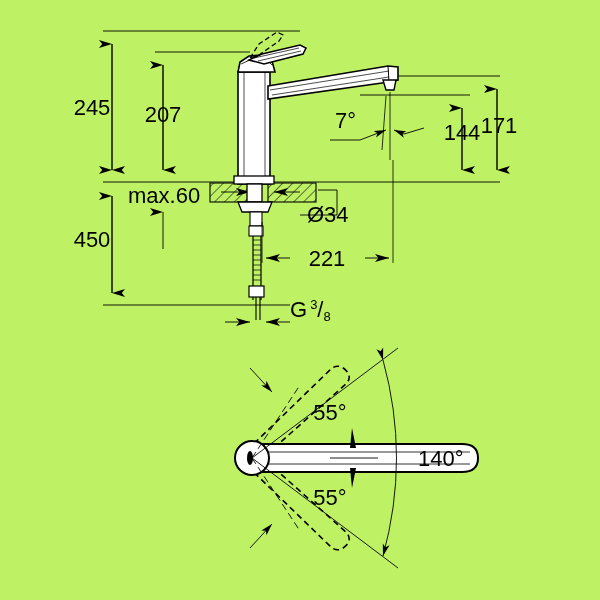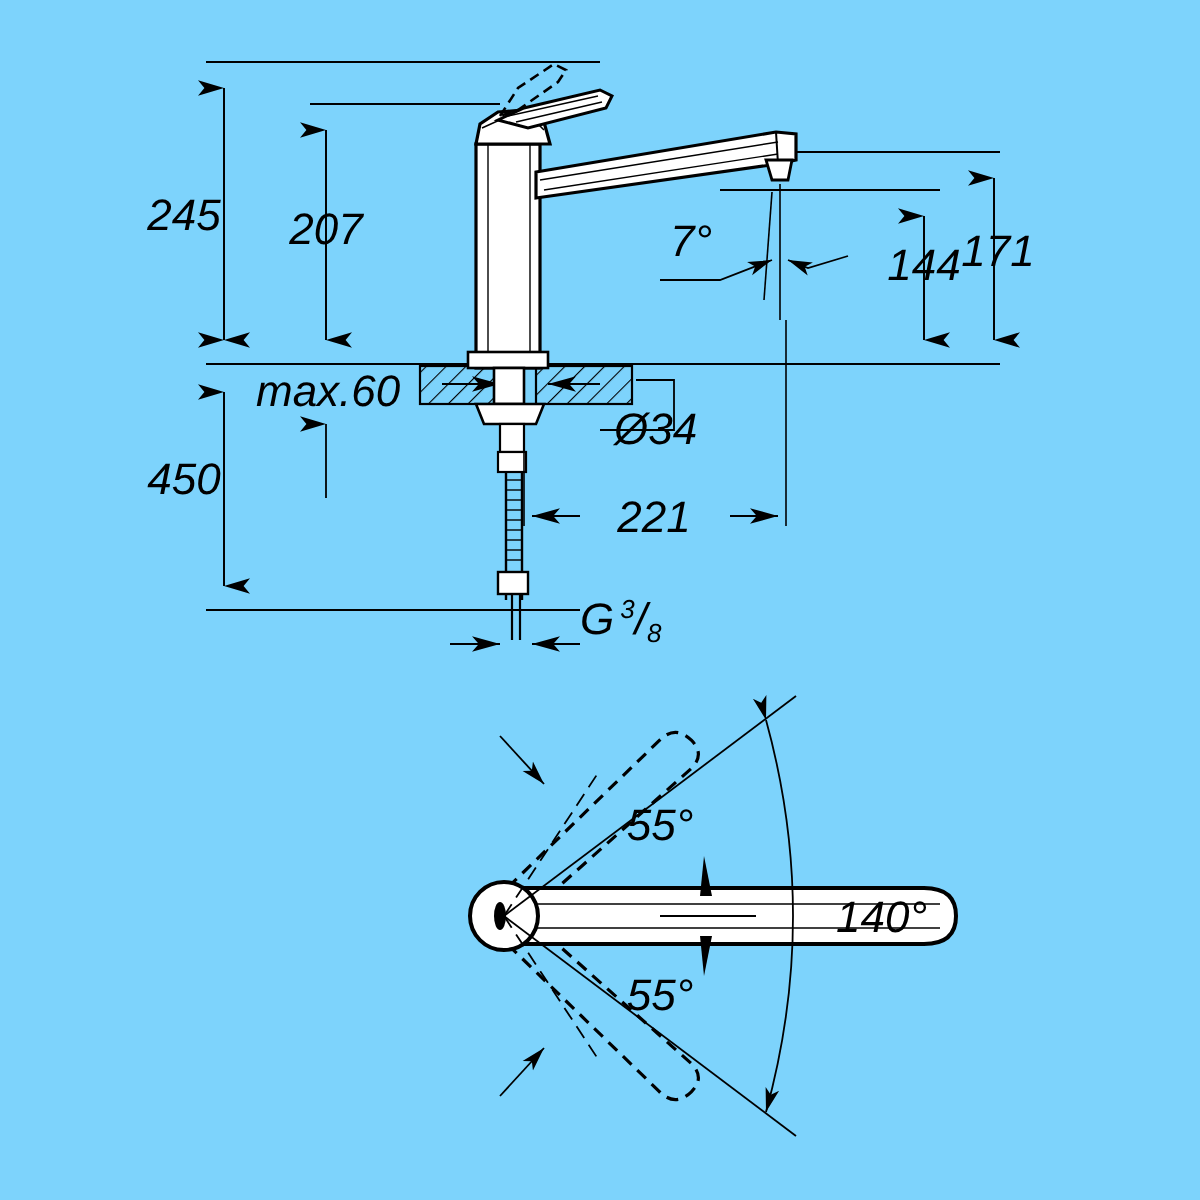--- a/index.html
+++ b/index.html
@@ -1,18 +1,18 @@
 <!DOCTYPE html>
 <html><head>
 <meta charset="utf-8">
 <style>
   html,body{margin:0;padding:0;background:#ffffff;}
   body{width:600px;height:600px;overflow:hidden;
        font-family:"Liberation Sans",sans-serif;color:#000;}
-  #sheet{position:relative;width:600px;height:600px;background:#7dd3fc;font-style:italic;}
+  #sheet{position:relative;width:600px;height:600px;background:#bef264;}
   svg{display:block;}
   .dimtext{font-family:"Liberation Sans",sans-serif;fill:#000;font-size:22px;}
   .fraction-num{font-size:13px;}
   .fraction-den{font-size:13px;}
 </style>
 </head>
 <body>
 
 <div id="sheet">
 <svg width="600" height="600" viewBox="0 0 600 600">

